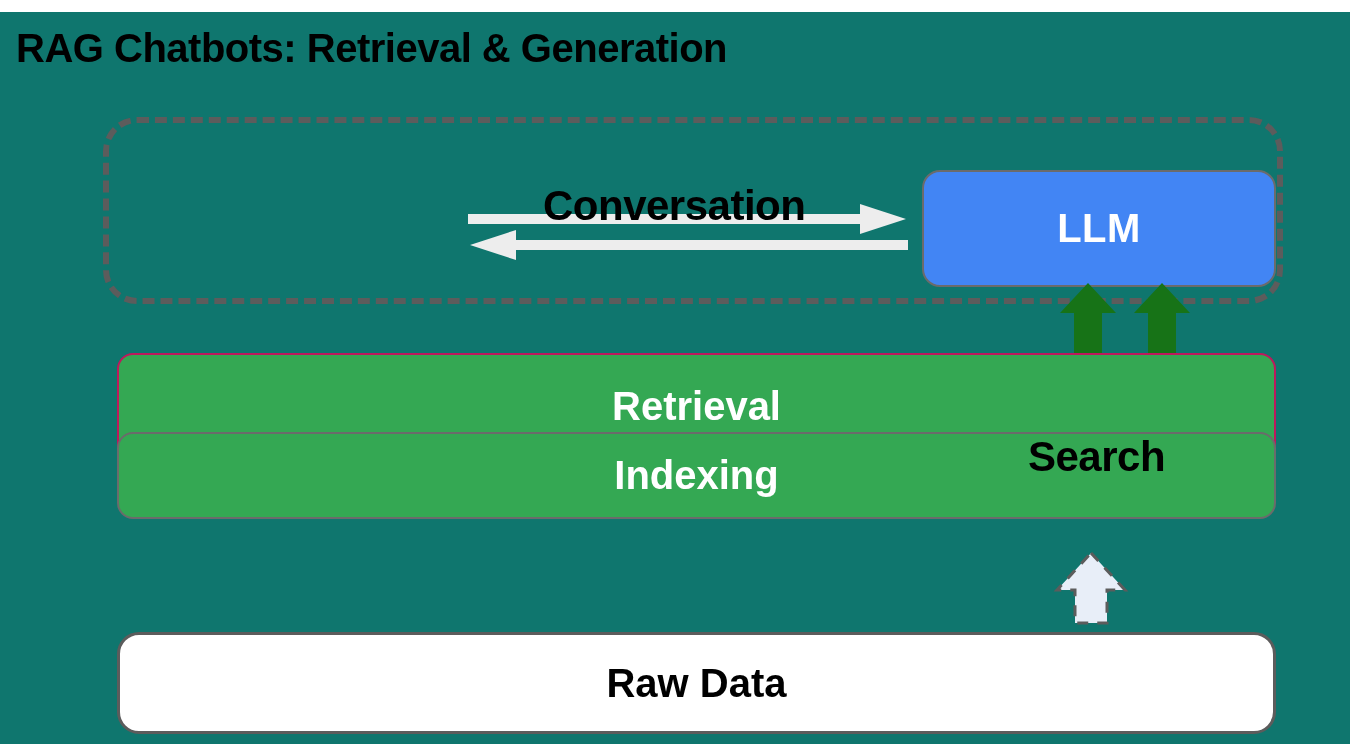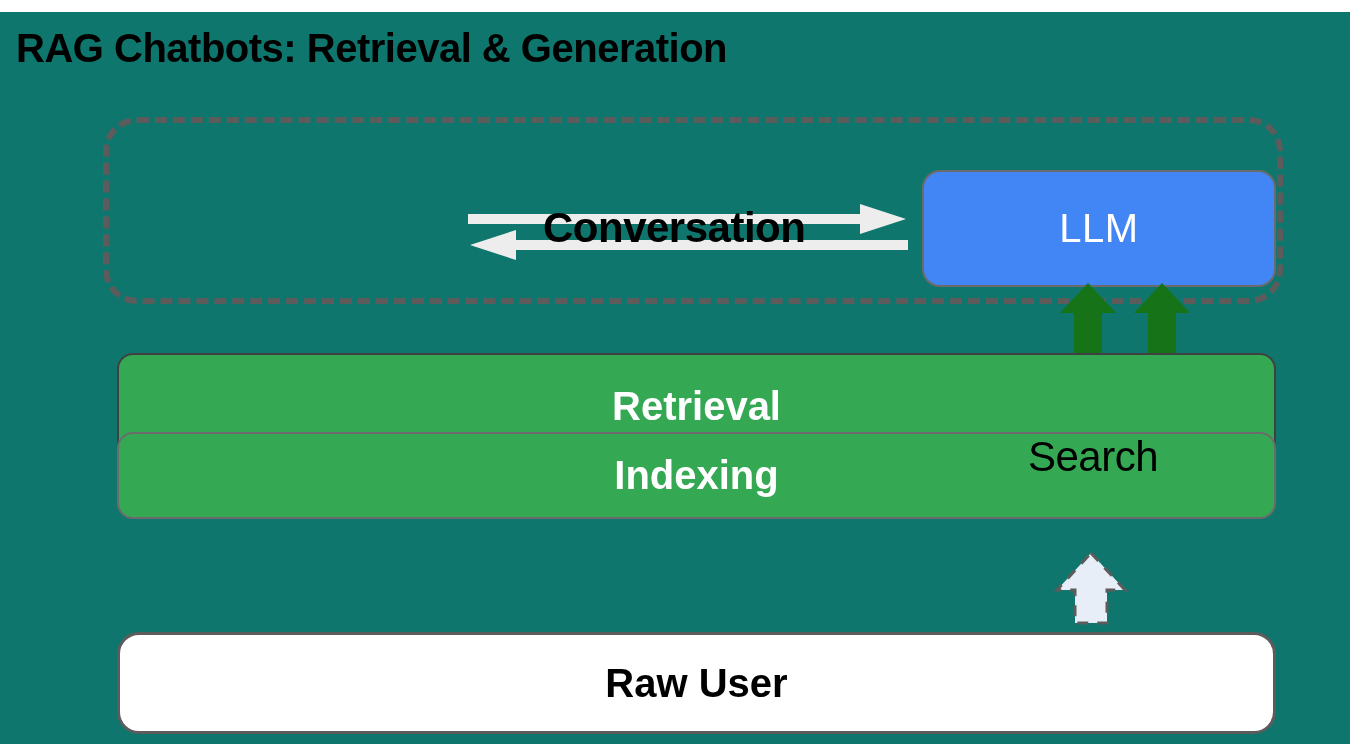--- a/index.html
+++ b/index.html
@@ -71,33 +71,33 @@
 
   .llm-box {
     left: 922px;
     top: 158px;
     width: 354px;
     height: 117px;
     background: #4285f4;
     border: 2px solid #6b6b6b;
     border-radius: 18px;
     font-size: 40px;
-    font-weight: 400;
+    font-weight: 700;
     color: #ffffff;
     letter-spacing: 0.5px;
     justify-content: center;
   }
 
   .retrieval-box {
     left: 117px;
     top: 341px;
     width: 1159px;
     height: 107px;
     background: #34a853;
-    border: 2px solid #404040;
+    border: 2px solid #be185d;
     border-radius: 16px;
     font-size: 40px;
     font-weight: 700;
     color: #ffffff;
   }
 
   .indexing-box {
     left: 117px;
     top: 420px;
     width: 1159px;
@@ -129,34 +129,34 @@
     left: 468px;
     top: 180px;
     width: 440px;
     height: 75px;
   }
 
   
   .label-conversation {
     position: absolute;
     left: 543px;
-    top: 192px;
+    top: 170px;
     font-size: 42px;
     font-weight: 700;
     color: #000000;
     letter-spacing: -0.5px;
     white-space: nowrap;
   }
 
   .label-search {
     position: absolute;
     left: 1028px;
     top: 421px;
     font-size: 42px;
-    font-weight: 400;
+    font-weight: 700;
     color: #000000;
     letter-spacing: -0.5px;
     white-space: nowrap;
   }
 
   
   .green-arrows {
     position: absolute;
     left: 1060px;
     top: 271px;
@@ -219,16 +219,16 @@
     <span>Indexing</span>
   </div>
 
   <div class="label-search">Search</div>
 
   <svg class="pale-arrow" viewBox="0 0 76 76" preserveAspectRatio="none">
     <polygon points="38,3 72,40 54,40 54,73 22,73 22,40 4,40" fill="#e8eef8" stroke="#5c5c5c" stroke-width="3" stroke-dasharray="11 9"></polygon>
   </svg>
 
   <div class="node rawdata-box">
-    <span>Raw User</span>
+    <span>Raw Data</span>
   </div>
 
 </div>
 
 </body></html>

